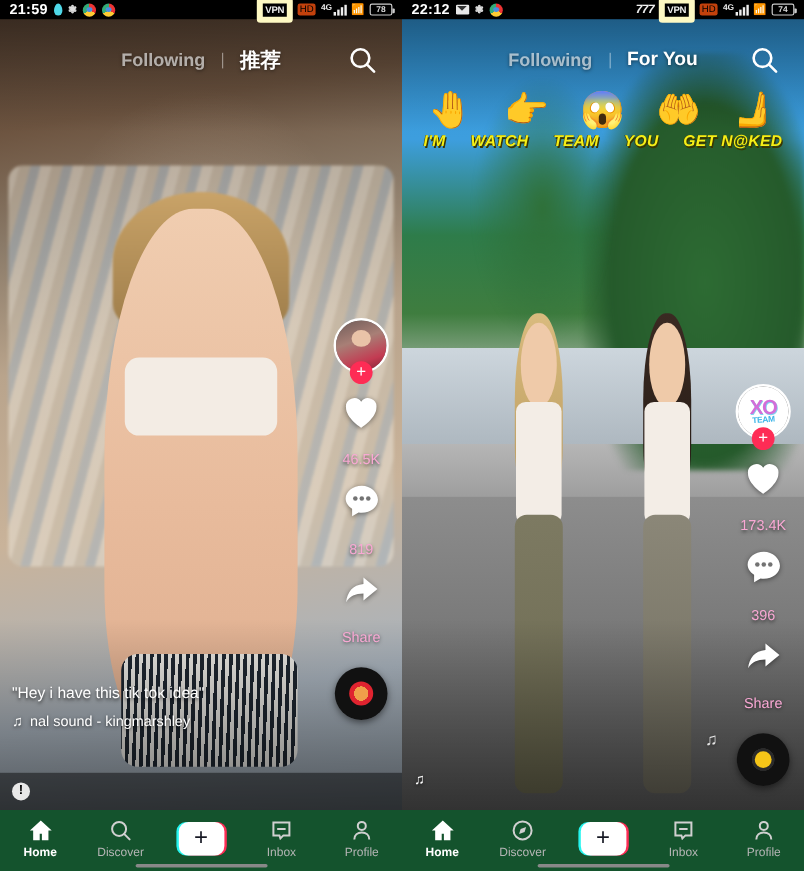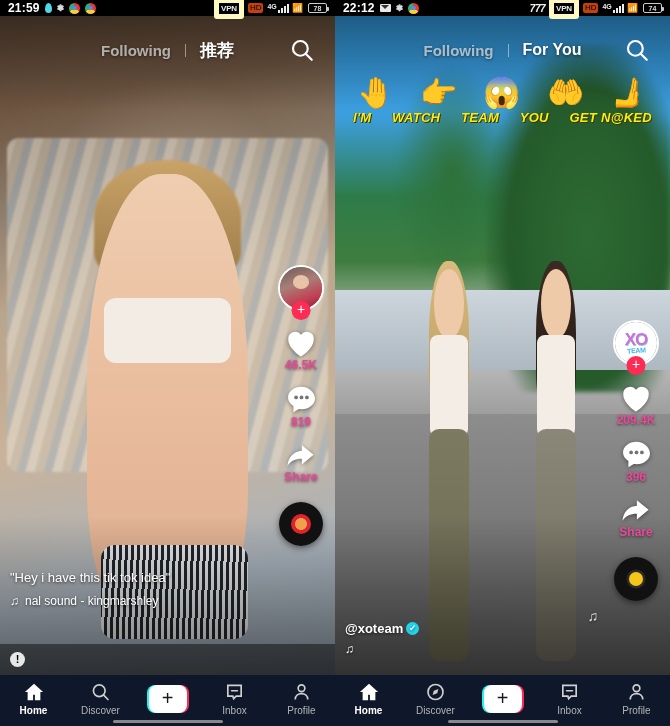--- a/index.html
+++ b/index.html
@@ -127,21 +127,21 @@
      justify-content:center; flex-direction:column; }
   .xo{ font-size:17px; font-weight:bold; color:#d36ed8; line-height:15px;
      text-shadow:.5px .5px 0 #7fd4f0; letter-spacing:-1px; }
   .team{ font-size:7px; font-weight:bold; color:#3fb6e8; letter-spacing:-.3px; line-height:8px;
      transform:rotate(-4deg); }
   .plus-badge{ position:absolute; left:50%; bottom:-9px; transform:translateX(-50%);
      width:19px; height:19px; border-radius:50%; background:#fe2c55; color:#fff;
      font-size:14px; line-height:17px; text-align:center; font-weight:300; }
   .rail-item{ display:flex; flex-direction:column; align-items:center; margin-bottom:12px; }
   .rail-item svg{ filter:drop-shadow(0 1px 2px rgba(0,0,0,.45)); }
-  .rail-count{ color:#ec4899; font-size:12px; font-weight:bold; margin-top:0;
+  .rail-count{ color:#f9a8d4; font-size:12px; font-weight:normal; margin-top:18px;
      text-shadow:0 1px 3px rgba(0,0,0,.6); }
   .disc{ width:44px; height:44px; border-radius:50%; margin-top:6px;
      background:radial-gradient(circle at 50% 50%, #2a2a2a 0 30%, #111 31% 100%);
      display:flex; align-items:center; justify-content:center; box-shadow:0 2px 6px rgba(0,0,0,.5); }
   .disc-in1{ width:20px; height:20px; border-radius:50%;
      background:radial-gradient(circle,#f0a04a 0 42%, #e0232f 43% 100%); }
   .disc-in2{ width:14px; height:14px; border-radius:50%; background:#f5c518; }
 
   
   .caption{ position:absolute; left:10px; right:62px; z-index:30; color:#fff;
@@ -159,21 +159,21 @@
 
   
   .warn{ position:absolute; left:0; bottom:51px; width:100%; z-index:32;
      background:rgba(0,0,0,.45); display:flex; align-items:flex-start; gap:8px;
      padding:7px 12px 8px 10px; }
   .warn-ic{ width:15px; height:15px; border-radius:50%; background:#e8e8e8; color:#000;
      font-size:11px; font-weight:bold; line-height:15px; text-align:center; flex:none; margin-top:1px; }
   .warn-tx{ color:#fff; font-size:11.5px; font-weight:bold; line-height:15px; }
 
   
-  .navbar{ position:absolute; bottom:0; left:0; width:100%; height:51px; background:#0f172a; z-index:35;
+  .navbar{ position:absolute; bottom:0; left:0; width:100%; height:51px; background:#14532d; z-index:35;
      display:flex; align-items:center; justify-content:space-around; padding-bottom:4px; }
   .nav-item{ display:flex; flex-direction:column; align-items:center; gap:3px; width:60px; }
   .nav-label{ color:#fff; font-size:10px; font-weight:bold; }
   .nav-item.dim .nav-label{ color:#b5b5b5; font-weight:normal; }
   .nav-create{ position:relative; width:42px; height:28px; display:flex; align-items:center; justify-content:center; }
   .cre-cyan{ position:absolute; left:0; top:0; width:38px; height:28px; background:#25f4ee; border-radius:8px; }
   .cre-red{ position:absolute; right:0; top:0; width:38px; height:28px; background:#fe2c55; border-radius:8px; }
   .cre-white{ position:absolute; left:2px; top:0; width:38px; height:28px; background:#fff; border-radius:8px;
      display:flex; align-items:center; justify-content:center; color:#161823; font-size:20px; font-weight:300; }
   .homebar{ position:absolute; bottom:3px; left:50%; transform:translateX(-50%);
@@ -410,21 +410,21 @@
             <span class="xo">XO</span>
             <span class="team">TEAM</span>
           </div>
         </div>
         <div class="plus-badge">+</div>
       </div>
       <div class="rail-item">
         <svg width="34" height="31" viewBox="0 0 24 22" fill="#fff">
             <path d="M12 21s-9-5.7-9-12A5 5 0 0 1 12 5.5 5 5 0 0 1 21 9c0 6.3-9 12-9 12z"></path>
           </svg>
-        <span class="rail-count">209.4K</span>
+        <span class="rail-count">173.4K</span>
       </div>
       <div class="rail-item">
         <svg width="33" height="31" viewBox="0 0 24 23" fill="#fff">
             <path d="M12 2C6.5 2 2 5.6 2 10c0 2.6 1.6 4.9 4 6.3V21l4-2.4c.6.1 1.3.1 2 .1 5.5 0 10-3.6 10-8S17.5 2 12 2z"></path>
             <circle cx="8" cy="10" r="1.4" fill="#000" opacity=".55"></circle>
             <circle cx="12" cy="10" r="1.4" fill="#000" opacity=".55"></circle>
             <circle cx="16" cy="10" r="1.4" fill="#000" opacity=".55"></circle>
           </svg>
         <span class="rail-count">396</span>
       </div>
@@ -435,24 +435,20 @@
         <span class="rail-count">Share</span>
       </div>
       <div class="disc">
         <div class="disc-in2"></div>
       </div>
     </div>
 
     <div class="float-note">♫</div>
 
     <div class="caption cap-right">
-      <div class="cap-user">
-        <span>@xoteam</span>
-        <span class="verified">✓</span>
-      </div>
       <div class="cap-music">
         <span class="note">♫</span>
       </div>
     </div>
 
     <div class="navbar">
       <div class="nav-item">
         <svg width="22" height="20" viewBox="0 0 24 22" fill="#fff">
             <path d="M12 2 2 11h3v9h6v-6h2v6h6v-9h3z"></path>
           </svg>

